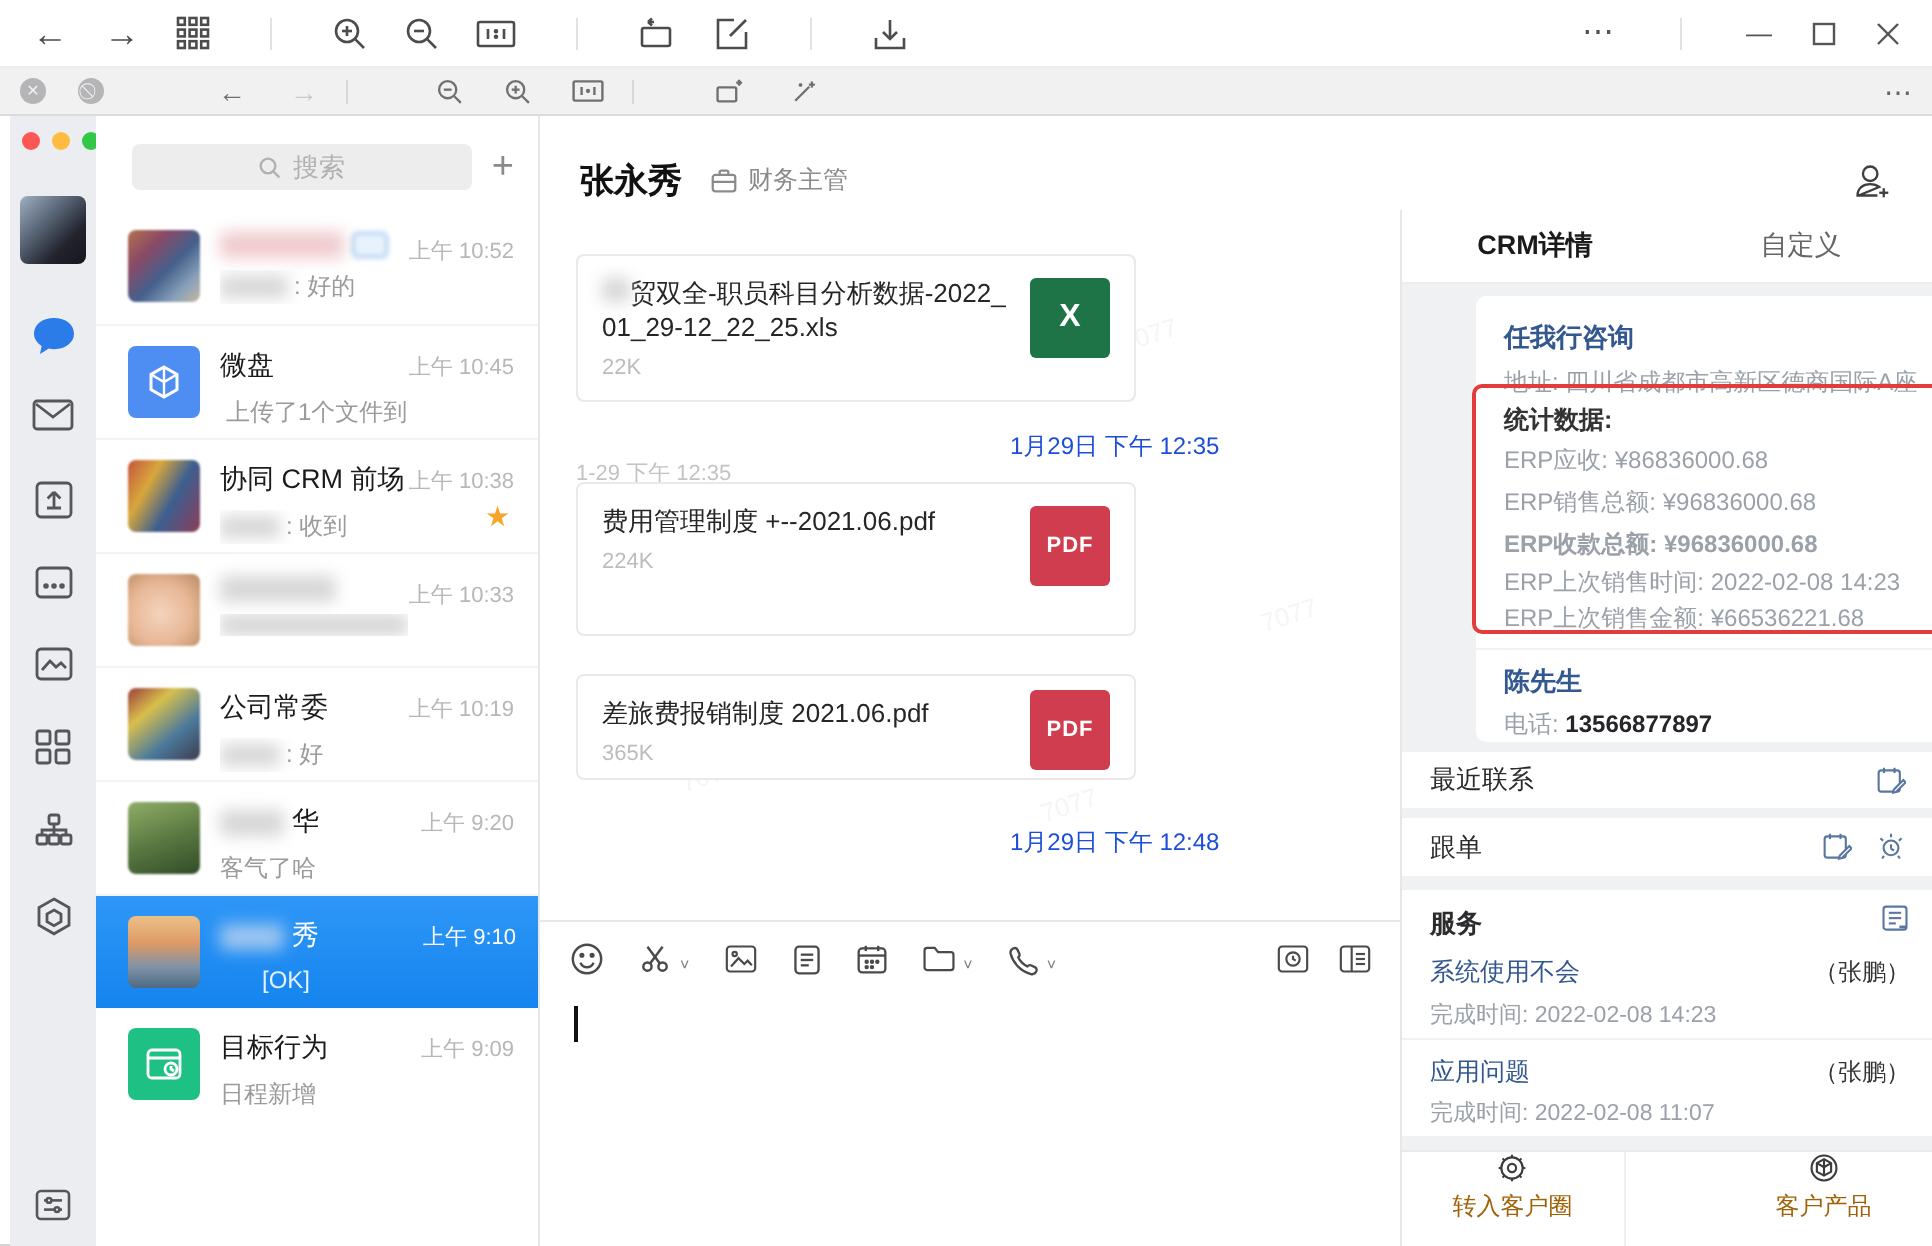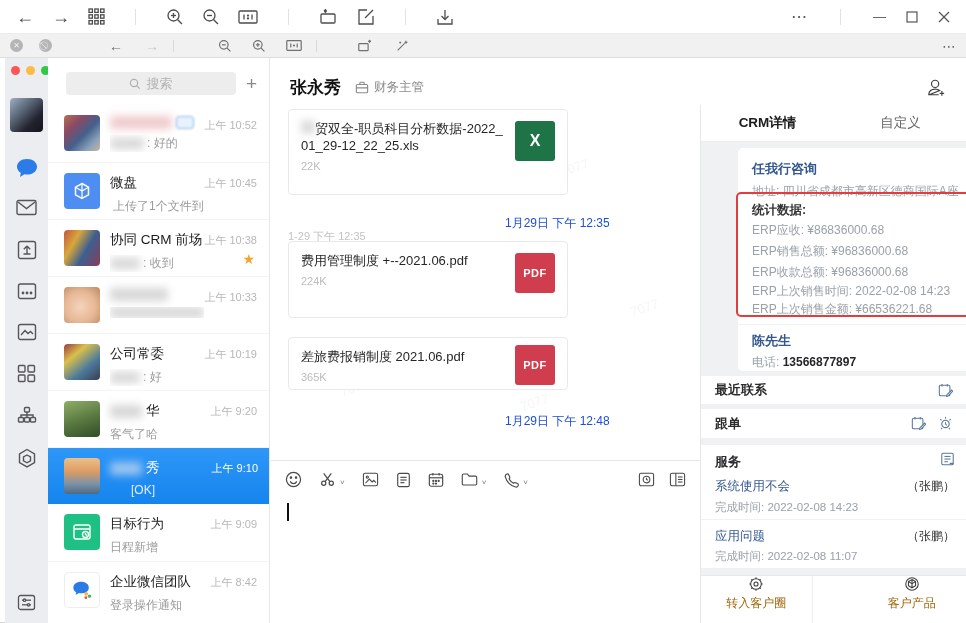--- a/index.html
+++ b/index.html
@@ -57,21 +57,21 @@
   .av-baby { background:radial-gradient(circle at 45% 55%,#f4d4bd 0%,#e7b795 55%,#b98a63 100%); filter:blur(.6px); }
   .av-mosaic3 { background:linear-gradient(140deg,#9c3c3c 0%,#d8c04c 30%,#4c7a9c 65%,#3c3c50 100%); filter:blur(.6px); }
   .av-man { background:linear-gradient(160deg,#8fae68 0%,#57763f 55%,#314c28 100%); filter:blur(.5px); }
   .av-city { background:linear-gradient(180deg,#ecc089 0%,#dd9a66 38%,#7b92a8 72%,#4e6a82 100%); }
   .av-flat { display:flex; align-items:center; justify-content:center; }
   .av-wedrive { background:#4e8ef2; color:#fff; }
   .av-goal { background:#1fc083; color:#fff; }
   .av-wecom { background:#fff; border:1px solid #eee; }
 
   
-  #chat-header { position:absolute; left:270px; top:0; width:696px; height:65px; background:#fff; border-bottom:6px solid #eab308; display:flex; align-items:center; padding:0 20px;justify-content:center; }
+  #chat-header { position:absolute; left:270px; top:0; width:696px; height:65px; background:#fff; border-bottom:1px solid #eab308; display:flex; align-items:center; padding:0 20px;justify-content:center; }
   #chat-title { font-size:17px; font-weight:bold; color:#111; }
   #chat-role { display:flex; align-items:center; gap:5px; margin-left:14px; color:#8b8b8d; font-size:12.5px; }
   #addperson { margin-left:auto; color:#3f3f42; }
   #chat-body { position:absolute; left:270px; top:47px; width:430px; height:355px; background:#fff; overflow:hidden; }
   .filecard { position:absolute; left:18px; width:280px; background:#fff; border:1px solid #e9e9e9; border-radius:4px; padding:10px 12px; }
   .filecard .ft { font-size:13px; color:#262626; line-height:17px; padding-right:52px; word-break:break-all; }
   .filecard .fs { font-size:11px; color:#bcbcbe; margin-top:6px; }
   .filecard .fb { position:absolute; right:12px; top:11px; width:40px; height:40px; border-radius:3px; color:#fff; display:flex; align-items:center; justify-content:center; font-weight:bold; }
   .fb-xls { background:#1e7446; font-size:16px; }
   .fb-pdf { background:#cf3d4e; font-size:11px; letter-spacing:.5px; }
@@ -93,21 +93,21 @@
   .card { position:absolute; background:#fff; border-radius:5px; }
   #card-company { left:5px; top:43px; width:256px; height:223px;margin-left:32px; }
   .cardline { position:absolute; left:14px; font-size:13px; }
   .bell { position:absolute; right:12px; color:#96a2b2; }
   .grayline { color:#9ba1a9; font-size:12px; }
   #redbox { position:absolute; left:-2px; top:44px; width:238px; height:125px; border:2px solid #e23c3c; border-radius:5px; }
   #redbox .hd { position:absolute; left:14px; top:8px; font-size:12.5px; font-weight:bold; color:#333; }
   #redbox .ln { position:absolute; left:14px; font-size:12px; color:#9ba1a9; white-space:nowrap; }
   .carddiv { position:absolute; left:0; width:256px; height:1px; background:#f1f1f1; }
   .band { position:absolute; left:0; width:266px; background:#fff; display:flex; align-items:center; padding:0 14px; }
-  .band .bt { font-size:13px; font-weight:bold; color:#2c2c2e; }
+  .band .bt { font-size:13px; font-weight:normal; color:#2c2c2e; }
   .band .bic { margin-left:auto; color:#5a77a0; display:flex; gap:12px; }
   #services { position:absolute; left:0; top:340px; width:266px; height:123px; background:#fff; }
   .svc-title { position:absolute; left:14px; font-size:12.5px; }
   .svc-owner { position:absolute; right:12px; font-size:12px; color:#333; }
   .svc-done { position:absolute; left:14px; font-size:11.5px; color:#9ba1a9; }
   #crm-footer { position:absolute; left:0; top:470px; width:266px; height:48px; background:#fff; border-top:1px solid #e9e9e9; display:flex; }
   #crm-footer .fbtn { flex:1; display:flex; flex-direction:column; align-items:center; justify-content:flex-start; gap:3px; color:#a16207; font-size:12px; }
   #crm-footer .fbtn + .fbtn { border-left:1px solid #efefef;padding-left:44px; }
   #crm-footer .fic { color:#3c3c3e; }
 </style>
@@ -452,37 +452,20 @@
         </div>
         <div class="tx">
           <div class="nm">目标行为</div>
           <div class="msg">
               <span>日程新增</span>
             </div>
         </div>
         <div class="tm">上午 9:09</div>
       </div>
 
-      <div class="row">
-        <div class="av av-flat av-wecom">
-          <svg width="22" height="20" viewBox="0 0 24 22">
-              <path d="M11 2 C6 2 2.5 4.8 2.5 8.4 C2.5 10.5 3.7 12.3 5.6 13.5 L5 16.5 L8.5 14.3 C9.3 14.5 10.1 14.6 11 14.6 C16 14.6 19.5 11.9 19.5 8.4 C19.5 4.8 16 2 11 2 Z" fill="#2a7be8"></path>
-              <circle cx="16.6" cy="15.2" r="2.1" fill="#f5b53c"></circle>
-              <circle cx="20.2" cy="17.8" r="1.8" fill="#3cb56c"></circle>
-              <circle cx="16.2" cy="19.4" r="1.6" fill="#e05c4c"></circle>
-            </svg>
-        </div>
-        <div class="tx">
-          <div class="nm">企业微信团队</div>
-          <div class="msg">
-              <span>登录操作通知</span>
-            </div>
-        </div>
-        <div class="tm">上午 8:42</div>
-      </div>
     </div>
 
     <div id="chat-header">
       <span id="chat-title">张永秀</span>
       <span id="chat-role">
         <span class="icon">
           <svg width="14" height="13" viewBox="0 0 16 15" fill="none" stroke="currentColor" stroke-width="1.3">
               <rect x="1.5" y="4" width="13" height="9.5" rx="1.5"></rect>
               <path d="M5.5 4 V2.5 A1 1 0 0 1 6.5 1.5 H9.5 A1 1 0 0 1 10.5 2.5 V4 M1.5 8 H14.5"></path>
             </svg>
@@ -502,21 +485,21 @@
     <div id="chat-body">
       <span class="wm" style="left:100px;top:70px;">7077</span>
       <span class="wm" style="left:290px;top:55px;">7077</span>
       <span class="wm" style="left:35px;top:160px;">7077</span>
       <span class="wm" style="left:155px;top:140px;">7077</span>
       <span class="wm" style="left:255px;top:165px;">7077</span>
       <span class="wm" style="left:360px;top:195px;">7077</span>
       <span class="wm" style="left:70px;top:275px;">7077</span>
       <span class="wm" style="left:250px;top:290px;">7077</span>
 
-      <div class="filecard" style="top:4px;height:86px;">
+      <div class="filecard" style="top:22px;height:74px;">
         <div class="ft"><span class="blur" style="width:14px;height:12px;"></span><span>贸双全-职员科目分析数据-2022_01_29-12_22_25.xls</span></div>
         <div class="fs">22K</div>
         <div class="fb fb-xls">X</div>
       </div>
 
       <div class="stamp" style="left:235px;top:110px;">1月29日 下午 12:35</div>
       <div class="hoverstamp" style="left:18px;top:124px;">1-29 下午 12:35</div>
 
       <div class="filecard" style="top:136px;height:77px;">
         <div class="ft">费用管理制度 +--2021.06.pdf</div>
@@ -627,21 +610,21 @@
               <path d="M8 2 C5.2 2 3.5 4 3.5 6.8 V10 L2.2 12.2 H13.8 L12.5 10 V6.8 C12.5 4 10.8 2 8 2 Z"></path>
               <path d="M6.5 14 C6.8 15 7.3 15.5 8 15.5 C8.7 15.5 9.2 15 9.5 14"></path>
             </svg>
         </span>
         <span class="cardline grayline" style="top:35px;">地址: 四川省成都市高新区德商国际A座</span>
 
         <div id="redbox">
           <span class="hd">统计数据:</span>
           <span class="ln" style="top:28px;">ERP应收: ¥86836000.68</span>
           <span class="ln" style="top:49px;">ERP销售总额: ¥96836000.68</span>
-          <span class="ln" style="top:70px;">ERP收款总额: ¥96836000.68</span>
+          <span class="ln" style="top:70px;font-weight:bold;">ERP收款总额: ¥96836000.68</span>
           <span class="ln" style="top:89px;">ERP上次销售时间: 2022-02-08 14:23</span>
           <span class="ln" style="top:107px;">ERP上次销售金额: ¥66536221.68</span>
         </div>
 
         <div class="carddiv" style="top:176px;"></div>
         <span class="cardline navy" style="top:184px;font-weight:bold;">陈先生</span>
         <span class="bell icon" style="top:183px;">
           <svg width="15" height="16" viewBox="0 0 16 17" fill="none" stroke="currentColor" stroke-width="1.2">
               <path d="M8 2 C5.2 2 3.5 4 3.5 6.8 V10 L2.2 12.2 H13.8 L12.5 10 V6.8 C12.5 4 10.8 2 8 2 Z"></path>
               <path d="M6.5 14 C6.8 15 7.3 15.5 8 15.5 C8.7 15.5 9.2 15 9.5 14"></path>

